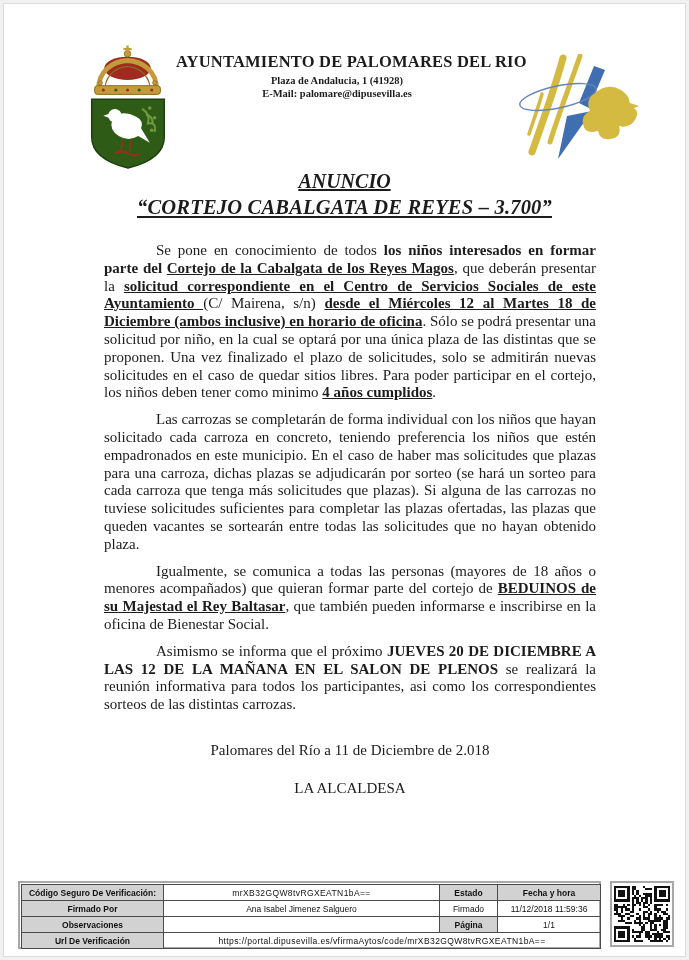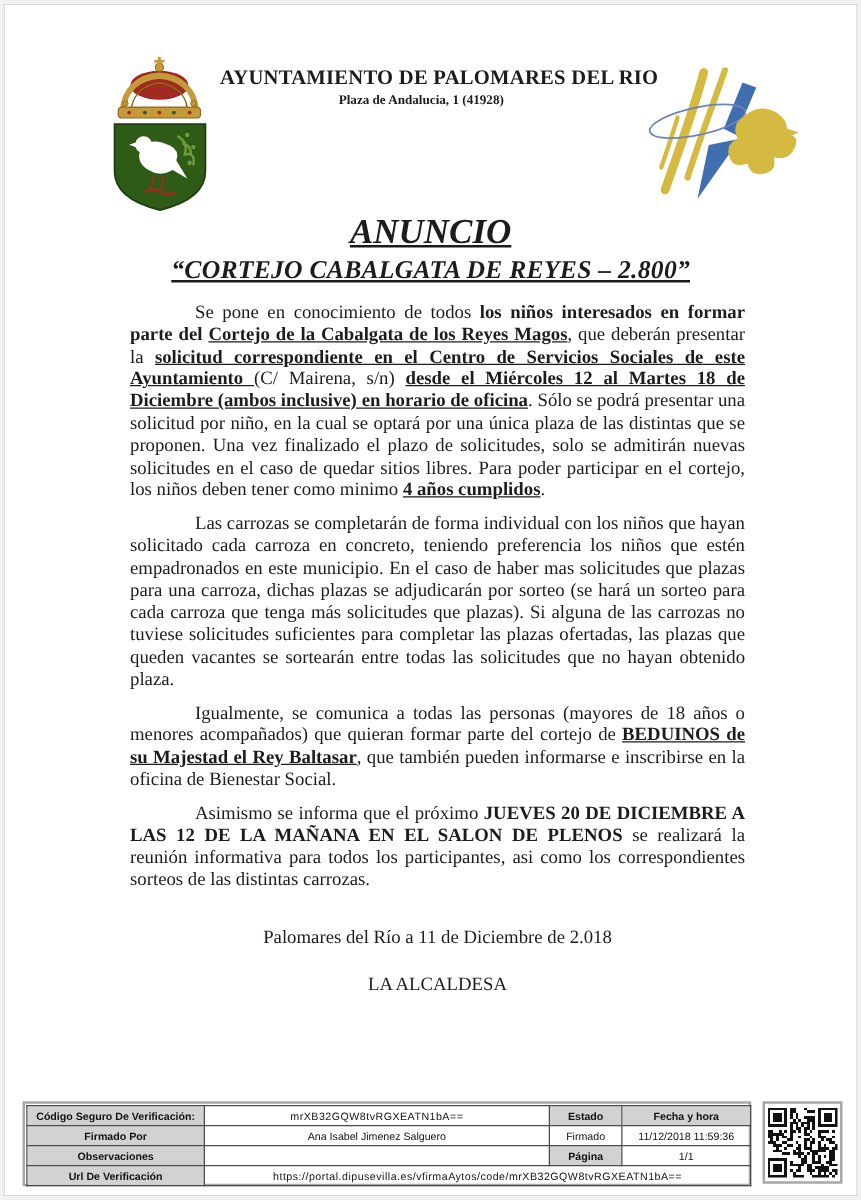--- a/index.html
+++ b/index.html
@@ -11,21 +11,21 @@
   }
   
   .crest{position:absolute;left:78px;top:40px;width:92px;height:126px;}
   .header-text{position:absolute;left:172px;top:48px;width:322px;text-align:center;}
   .org-name{font-size:16.5px;font-weight:bold;letter-spacing:.2px;white-space:nowrap;}
   .hline{font-size:10.5px;font-weight:bold;margin-top:2.5px;}
   .logo{position:absolute;left:502px;top:50px;width:136px;height:108px;}
   
   .title-block{position:absolute;left:0;top:166px;width:100%;text-align:center;}
   .h1,.h2{font-weight:bold;font-style:italic;text-decoration:underline;}
-  .h1{font-size:28px;}
+  .h1{font-size:20px;}
   .h2{font-size:20.5px;margin-top:3px;letter-spacing:.2px;}
   
   .body-text{position:absolute;left:100px;top:238px;width:492px;
     font-size:15px;line-height:17.8px;text-align:justify;}
   .para{margin:0 0 9px 0;text-indent:52px;}
   .b{font-weight:bold;}
   .u{text-decoration:underline;}
   .cline{text-align:center;text-indent:0;}
   .date-line{margin-top:28px;}
   .sig-title{margin-top:20px;}
@@ -81,36 +81,37 @@
     <circle cx="34" cy="73" r="7" fill="#ffffff"></circle>
     <path d="M31,78 Q28,88 38,94 Q48,100 58,94 L70,101 L61,86 Q64,78 56,74 Q44,68 36,72 Z" fill="#ffffff"></path>
     <line x1="42" y1="99" x2="40" y2="110" stroke="#a02a1f" stroke-width="1.6"></line>
     <line x1="50" y1="99" x2="49" y2="110" stroke="#a02a1f" stroke-width="1.6"></line>
     <path d="M34,112 q8,-4 14,0 q6,4 12,0" fill="none" stroke="#a02a1f" stroke-width="2"></path>
   </svg>
 
   <div class="header-text">
     <div class="org-name">AYUNTAMIENTO DE PALOMARES DEL RIO</div>
     <div class="hline">Plaza de Andalucia, 1 (41928)</div>
+    <div class="hline">E-Mail: palomare@dipusevilla.es</div>
   </div>
 
   <svg class="logo" viewBox="0 0 136 108" xmlns="http://www.w3.org/2000/svg">
     <path d="M57,4 C50,30 36,70 26,98" fill="none" stroke="#d5ba42" stroke-width="7" stroke-linecap="round"></path>
     <path d="M74,2 C65,28 52,62 44,88" fill="none" stroke="#d5ba42" stroke-width="5" stroke-linecap="round"></path>
     <path d="M36,40 C32,54 27,68 23,80" fill="none" stroke="#d5ba42" stroke-width="3.5" stroke-linecap="round"></path>
     <polygon points="88,12 99,16 83,54 73,49" fill="#3f6fb0"></polygon>
     <polygon points="61,62 86,57 52,105" fill="#3f6fb0"></polygon>
     <ellipse cx="52" cy="43" rx="39" ry="11" fill="none" stroke="#6a85b5" stroke-width="1.4" transform="rotate(-12 52 43)"></ellipse>
     <path d="M88,40 q13,-12 27,-4 q11,7 8,17 q11,1 7,11 q-5,11 -17,8 q3,11 -8,13 q-11,2 -13,-8 q-13,4 -15,-7 q-2,-9 7,-13 q-5,-11 4,-17 Z" fill="#d5ba42"></path>
     <polygon points="121,48 133,52 121,57" fill="#d5ba42"></polygon>
   </svg>
 
   <div class="title-block">
     <div class="h1">ANUNCIO</div>
-    <div class="h2">“CORTEJO CABALGATA DE REYES – 2.800”</div>
+    <div class="h2">“CORTEJO CABALGATA DE REYES – 3.700”</div>
   </div>
 
   <div class="body-text">
     <div>
         <p class="para"><span>Se pone en conocimiento de todos </span><span class="b">los niños interesados en formar parte del </span><span class="b u">Cortejo de la Cabalgata de los Reyes Magos</span><span>, que deberán presentar la </span><span class="b u">solicitud correspondiente en el Centro de Servicios Sociales de este Ayuntamiento </span><span>(C/ Mairena, s/n) </span><span class="b u">desde el Miércoles 12 al Martes 18 de Diciembre (ambos inclusive) en horario de oficina</span><span>. Sólo se podrá presentar una solicitud por niño, en la cual se optará por una única plaza de las distintas que se proponen. Una vez finalizado el plazo de solicitudes, solo se admitirán nuevas solicitudes en el caso de quedar sitios libres. Para poder participar en el cortejo, los niños deben tener como minimo </span><span class="b u">4 años cumplidos</span><span>.</span></p>
         <p class="para"><span>Las carrozas se completarán de forma individual con los niños que hayan solicitado cada carroza en concreto, teniendo preferencia los niños que estén empadronados en este municipio. En el caso de haber mas solicitudes que plazas para una carroza, dichas plazas se adjudicarán por sorteo (se hará un sorteo para cada carroza que tenga más solicitudes que plazas). Si alguna de las carrozas no tuviese solicitudes suficientes para completar las plazas ofertadas, las plazas que queden vacantes se sortearán entre todas las solicitudes que no hayan obtenido plaza.</span></p>
         <p class="para"><span>Igualmente, se comunica a todas las personas (mayores de 18 años o menores acompañados) que quieran formar parte del cortejo de </span><span class="b u">BEDUINOS de su Majestad el Rey Baltasar</span><span>, que también pueden informarse e inscribirse en la oficina de Bienestar Social.</span></p>
         <p class="para"><span>Asimismo se informa que el próximo </span><span class="b">JUEVES 20 DE DICIEMBRE A LAS 12 DE LA MAÑANA EN EL SALON DE PLENOS</span><span> se realizará la reunión informativa para todos los participantes, asi como los correspondientes sorteos de las distintas carrozas.</span></p>
       </div>
     <p class="para cline date-line">Palomares del Río a 11 de Diciembre de 2.018</p>

